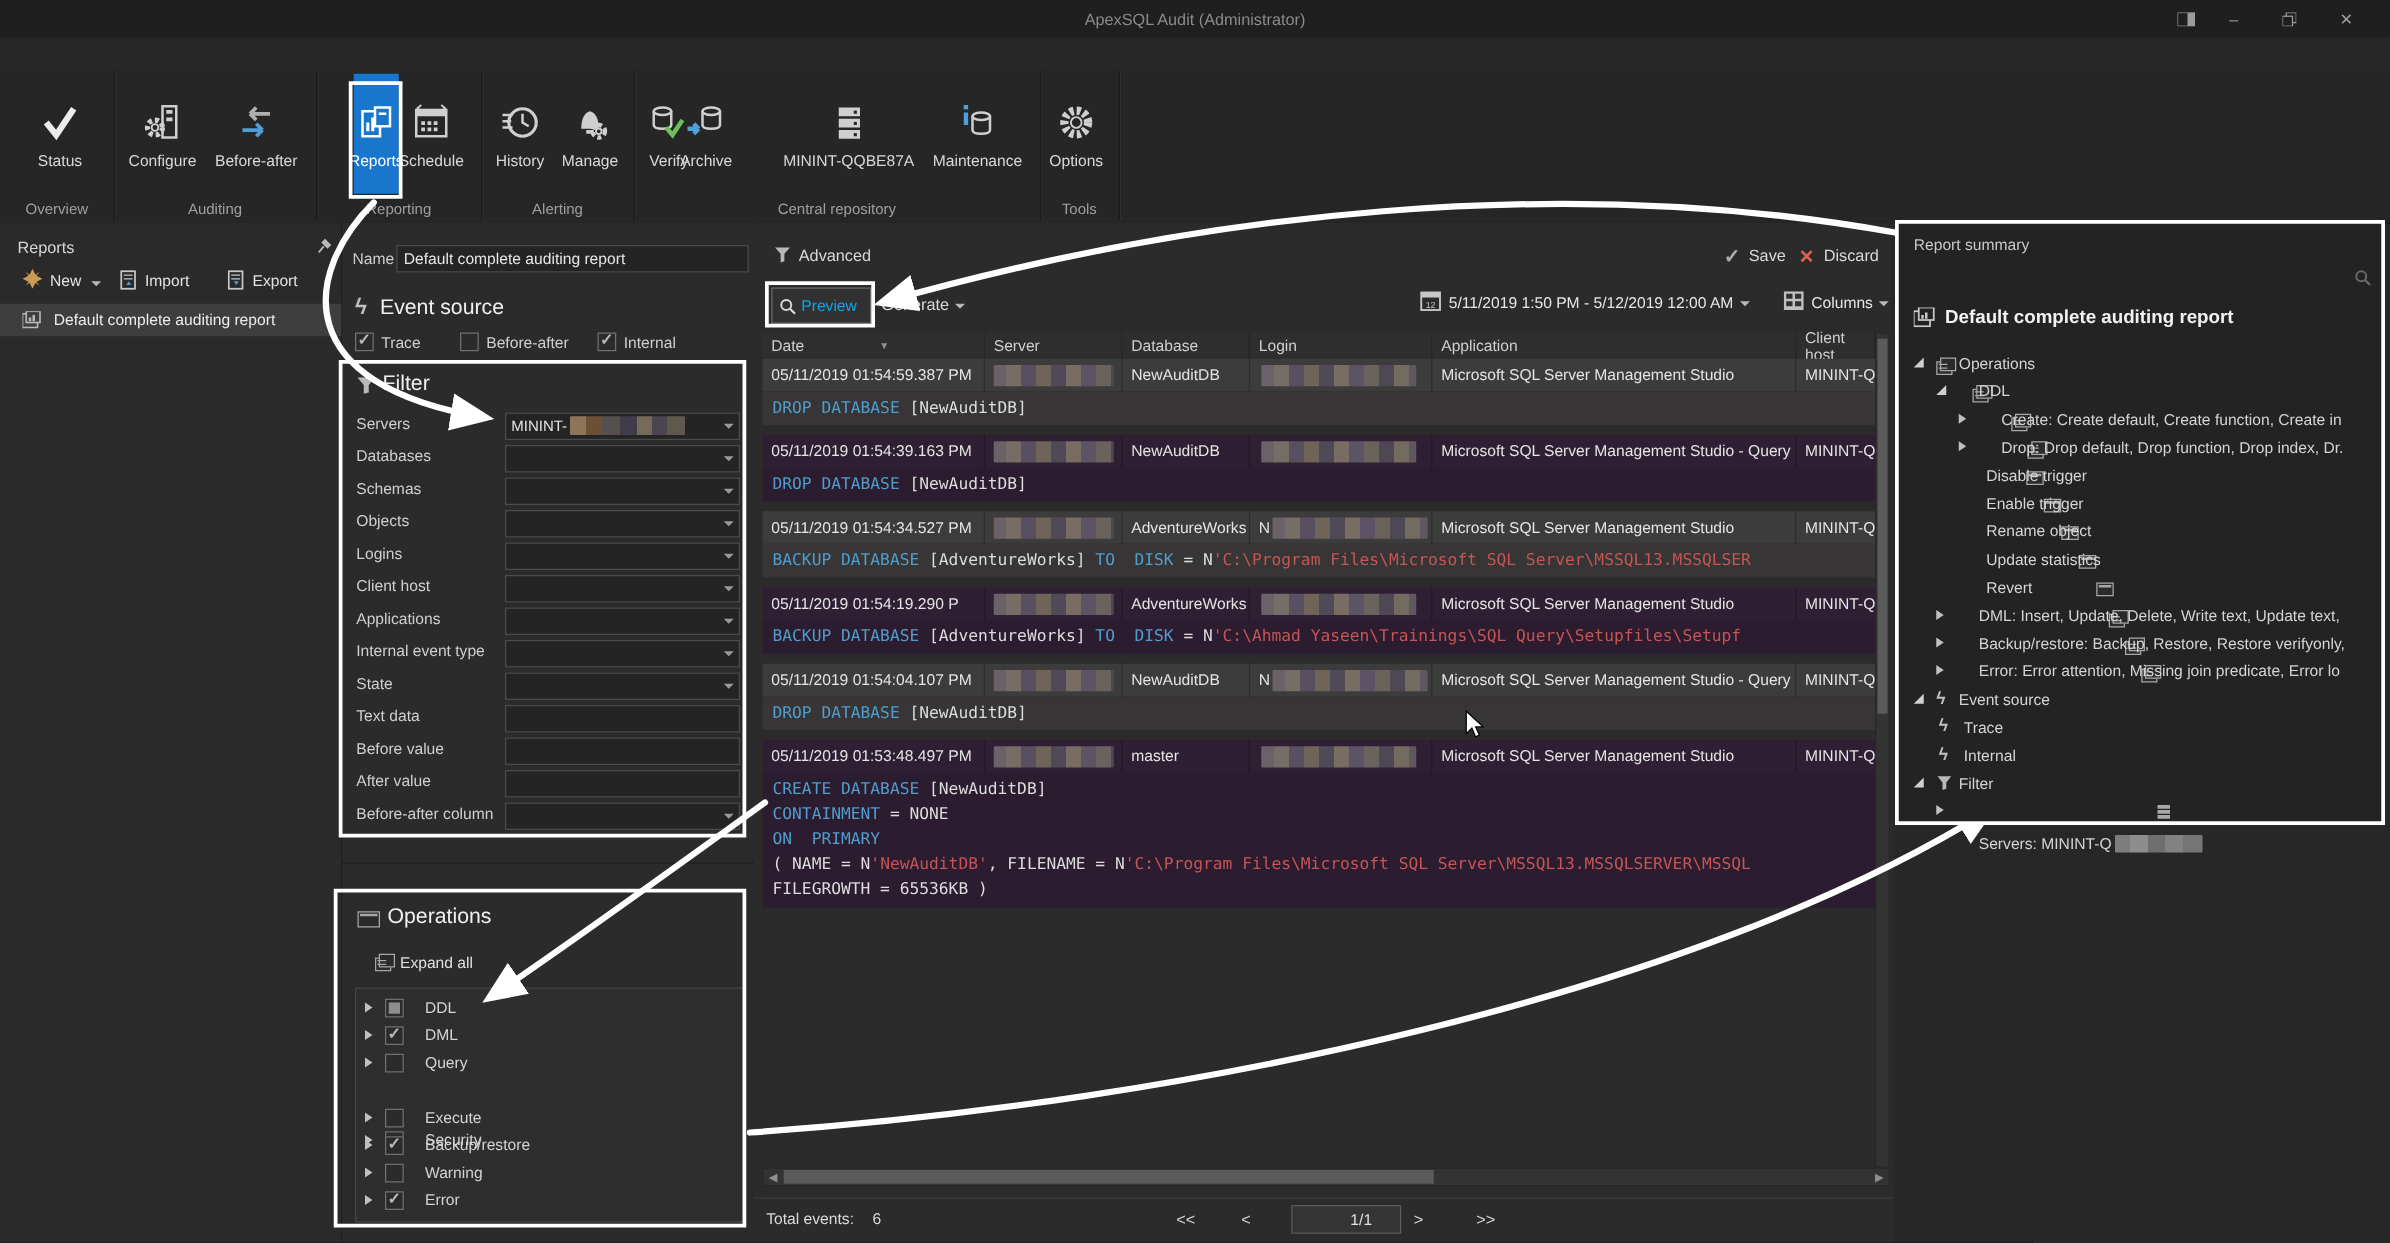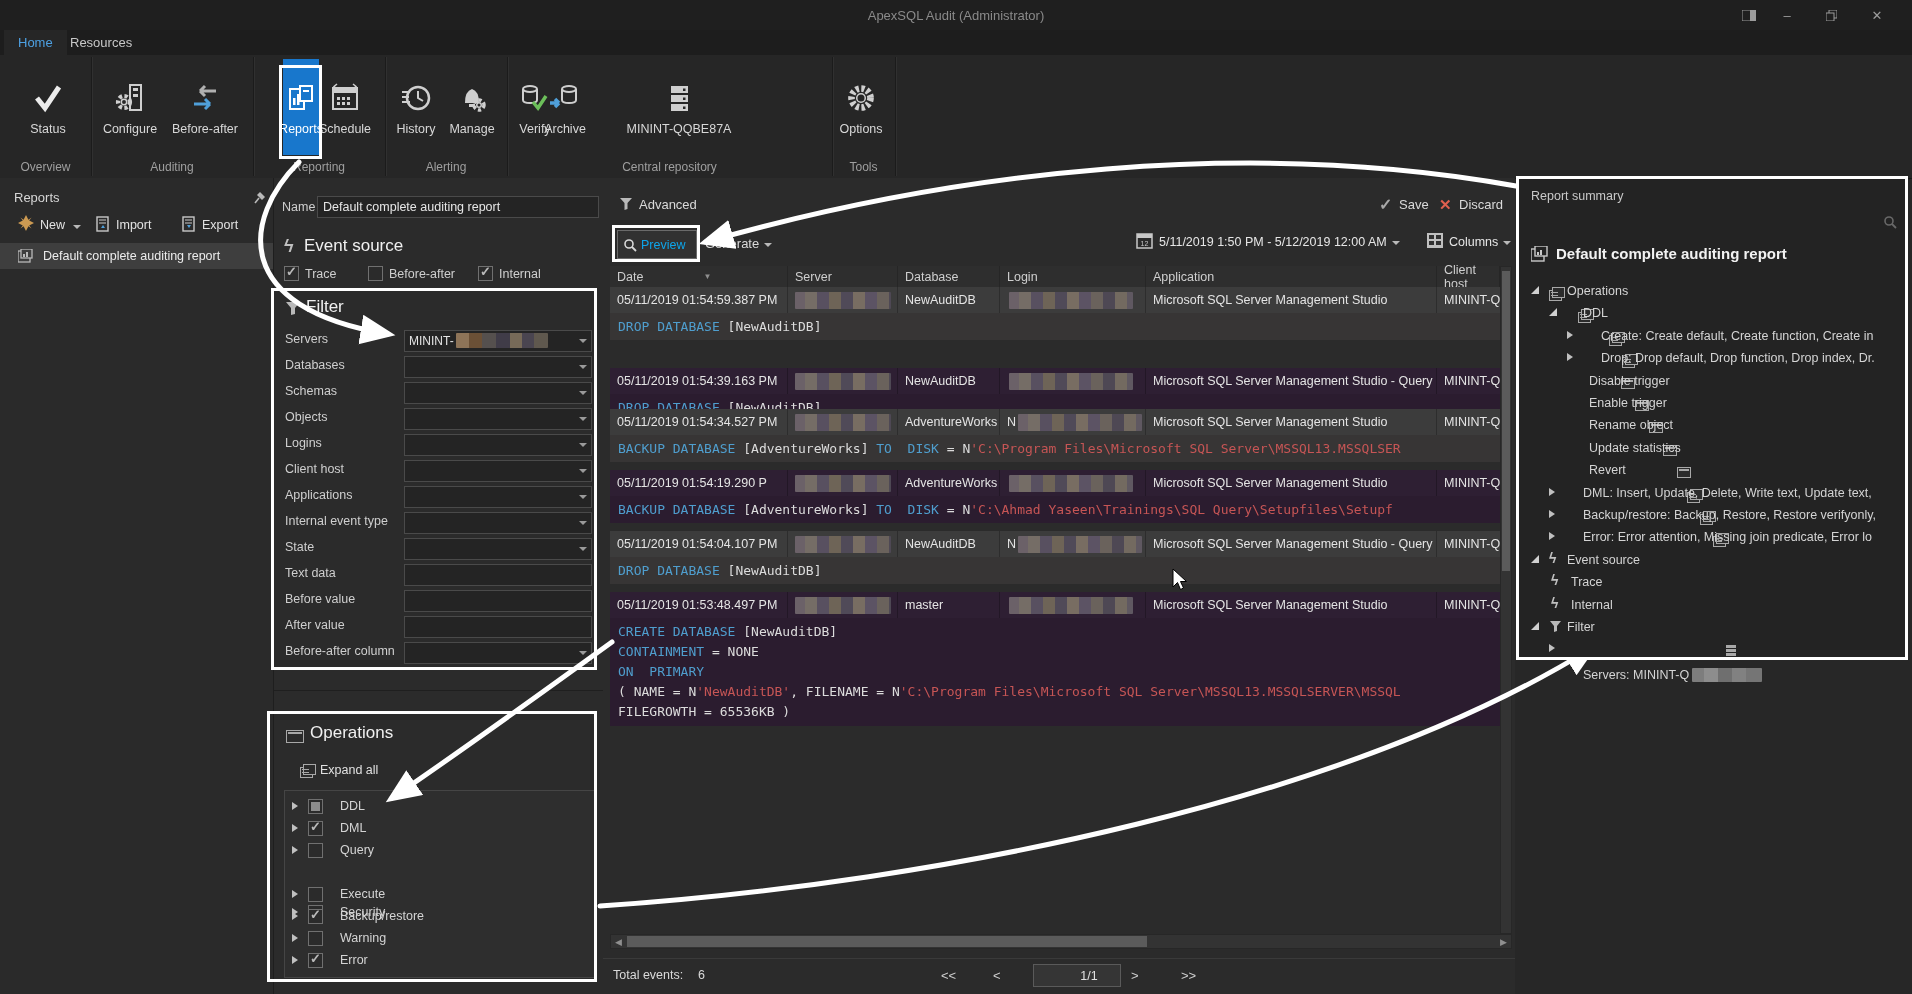--- a/index.html
+++ b/index.html
@@ -101,24 +101,20 @@
     <div class="wicon abs" style="left:1772px;">–</div>
     <div class="wicon abs" style="left:1816px;">
       <svg width="11" height="11">
           <rect x="0" y="3" width="8" height="8" fill="none" stroke="#9c9c9c"></rect>
           <path d="M3 3 V0 H11 V8 H8" fill="none" stroke="#9c9c9c"></path>
         </svg>
     </div>
     <div class="wicon abs" style="left:1862px;">✕</div>
   </div>
 
-  <div id="tabsrow" class="abs">
-    <div class="tab active" style="left:4px;">Home</div>
-    <div class="tab inactive" style="left:56px;">Resources</div>
-  </div>
 
   <div id="ribbon" class="abs">
       <div class="rgroup-sep" style="left:91px"></div>
       <div class="rgroup-sep" style="left:253px"></div>
       <div class="rgroup-sep" style="left:385px"></div>
       <div class="rgroup-sep" style="left:507px"></div>
       <div class="rgroup-sep" style="left:832px"></div>
       <div class="rgroup-sep" style="left:895px"></div>
       <div class="rgroup-label" style="left:0px;width:91px">Overview</div>
       <div class="rgroup-label" style="left:91px;width:162px">Auditing</div>
@@ -235,20 +231,31 @@
               <rect x="9" y="23" width="17" height="7"></rect>
             </g>
             <g fill="#262626">
               <rect x="21" y="7.5" width="2.5" height="2.5"></rect>
               <rect x="21" y="16.5" width="2.5" height="2.5"></rect>
               <rect x="21" y="25.5" width="2.5" height="2.5"></rect>
             </g>
           </svg>
         </span>
         <span class="rlabel">MININT-QQBE87A</span>
+      </div>
+      <div class="rbtn" style="left:740px;width:84px">
+        <span class="ricon ic">
+          <svg width="34" height="34" viewBox="0 0 34 34">
+            <path d="M13 12 v11 q0 3 7 3 t7 -3 v-11" fill="none" stroke="#cfcfcf" stroke-width="2"></path>
+            <ellipse cx="20" cy="12" rx="7" ry="3" fill="none" stroke="#cfcfcf" stroke-width="2"></ellipse>
+            <rect x="6" y="3" width="3.5" height="3.5" fill="#4f9fd9"></rect>
+            <rect x="6" y="9" width="3.5" height="10" fill="#4f9fd9"></rect>
+          </svg>
+        </span>
+        <span class="rlabel">Maintenance</span>
       </div>
       <div class="rbtn" style="left:829px;width:64px">
         <span class="ricon ic">
           <svg width="34" height="34" viewBox="0 0 34 34">
             <circle cx="17" cy="17" r="9.5" fill="none" stroke="#cfcfcf" stroke-width="6.6499999999999995" stroke-dasharray="3.2 2.4"></circle>
             <circle cx="17" cy="17" r="4.275" fill="#262626" stroke="#cfcfcf" stroke-width="1.5"></circle>
           </svg>
         </span>
         <span class="rlabel">Options</span>
       </div>
@@ -476,21 +483,21 @@
             <span class="rd" style="width:96px;"></span>
           </div>
           <div class="gcell" style="left:288px;width:102px;">NewAuditDB</div>
           <div class="gcell" style="left:390px;width:146px;">
             <span class="rd" style="width:124px;margin-left:2px;"></span>
           </div>
           <div class="gcell" style="left:536px;width:291px;">Microsoft SQL Server Management Studio</div>
           <div class="gcell" style="left:827px;width:63px;border-right:none;">MININT-QQB</div>
           <div class="sqlarea" style="top:32px;height:20px;"><span class="sq-k">DROP DATABASE </span><span class="sq-p">[NewAuditDB]</span></div>
         </div>
-        <div class="grow" style="top:170px;height:53px;margin-top:20px;">
+        <div class="grow" style="top:170px;height:53px;">
           <div class="abs" style="left:0;top:0;width:890px;height:26px;background:#2e1f33;"></div>
           <div class="abs" style="left:0;top:26px;width:890px;height:27px;background:#2b1c2f;"></div>
           <div class="gcell" style="left:0;width:178px;">05/11/2019 01:54:39.163 PM</div>
           <div class="gcell" style="left:178px;width:110px;">
             <span class="rd" style="width:96px;"></span>
           </div>
           <div class="gcell" style="left:288px;width:102px;">NewAuditDB</div>
           <div class="gcell" style="left:390px;width:146px;">
             <span class="rd" style="width:124px;margin-left:2px;"></span>
           </div>

